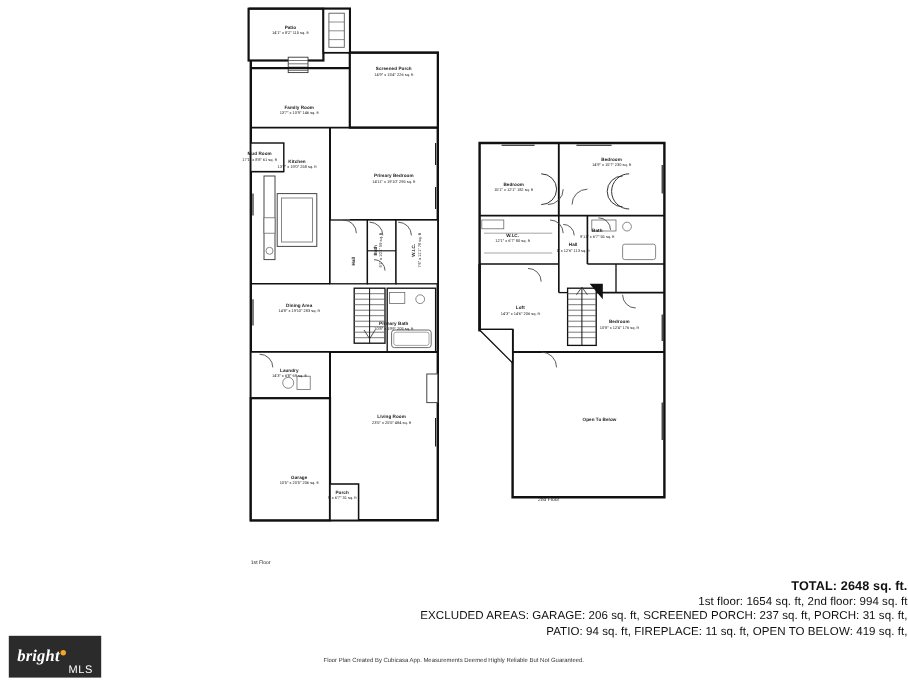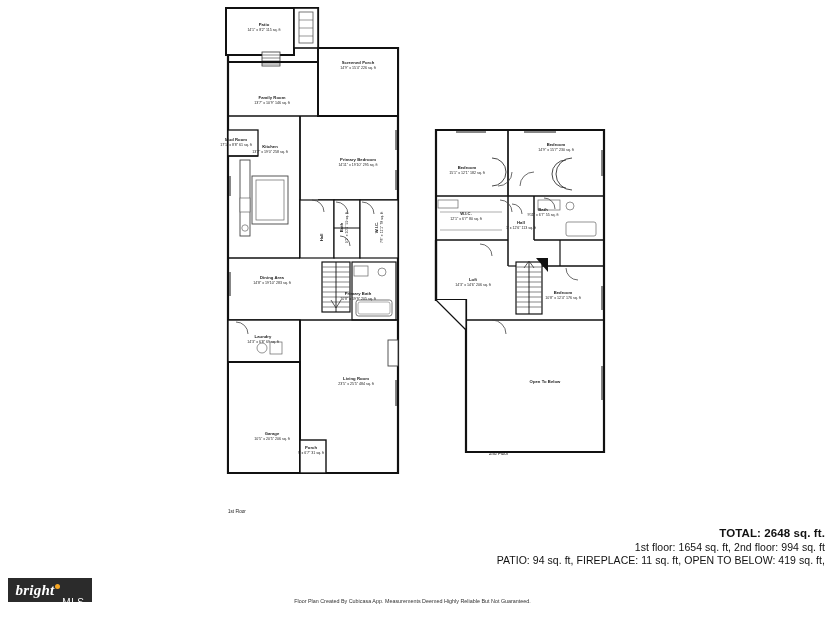--- a/index.html
+++ b/index.html
@@ -82,21 +82,21 @@
     width: 825px;
     text-align: center;
     font-size: 5.4px;
     color: #333;
   }
   #logo {
     position: absolute;
     left: 8px;
     top: 578px;
     width: 84px;
-    height: 24px;
+    height: 38px;
     background: #2b2b2b;
     color: #ffffff;
     display: flex;
     align-items: center;
     justify-content: center;
     letter-spacing: 0.2px;
   }
   #logo .brand {
     font-size: 15px;
     font-weight: 700;
@@ -398,20 +398,21 @@
   </div>
 
 <div id="floor-tags">
     <div class="floor-tag" style="left: 228px; top: 509px;">1st Floor</div>
     <div class="floor-tag" style="left: 489px; top: 451px;">2nd Floor</div>
   </div>
 
 <div id="summary">
   <div class="total">TOTAL: 2648 sq. ft.</div>
   <div class="line">1st floor: 1654 sq. ft, 2nd floor: 994 sq. ft</div>
+  <div class="line bold-ex">EXCLUDED AREAS: GARAGE: 206 sq. ft, SCREENED PORCH: 237 sq. ft, PORCH: 31 sq. ft,</div>
   <div class="line bold-ex">PATIO: 94 sq. ft, FIREPLACE: 11 sq. ft, OPEN TO BELOW: 419 sq. ft,</div>
 </div>
 
 <div id="disclaimer">Floor Plan Created By Cubicasa App. Measurements Deemed Highly Reliable But Not Guaranteed.</div>
 
 <div id="logo">
   <span class="brand">bright</span>
     <span class="dot"></span>
     <span class="mls">MLS</span>
 </div>

